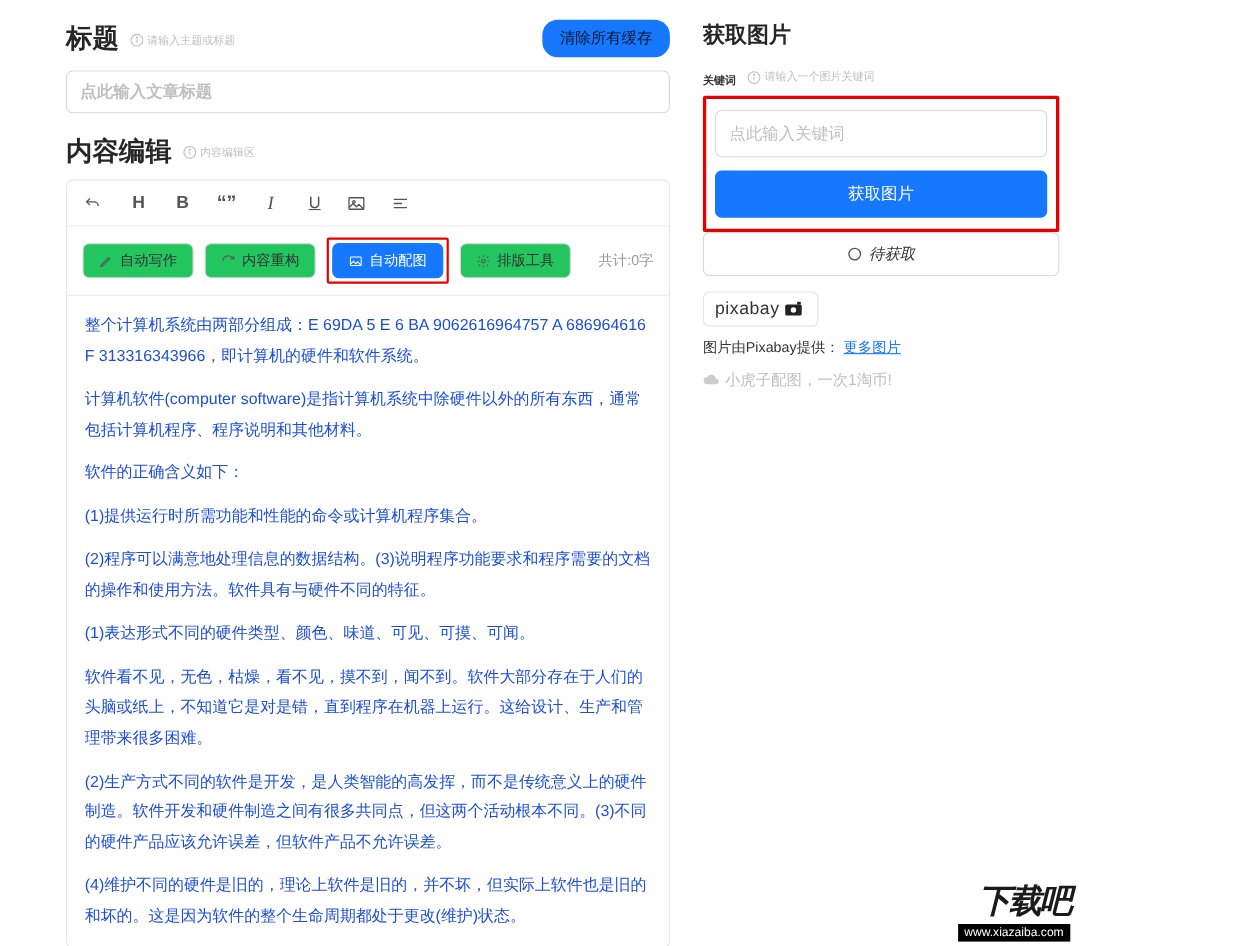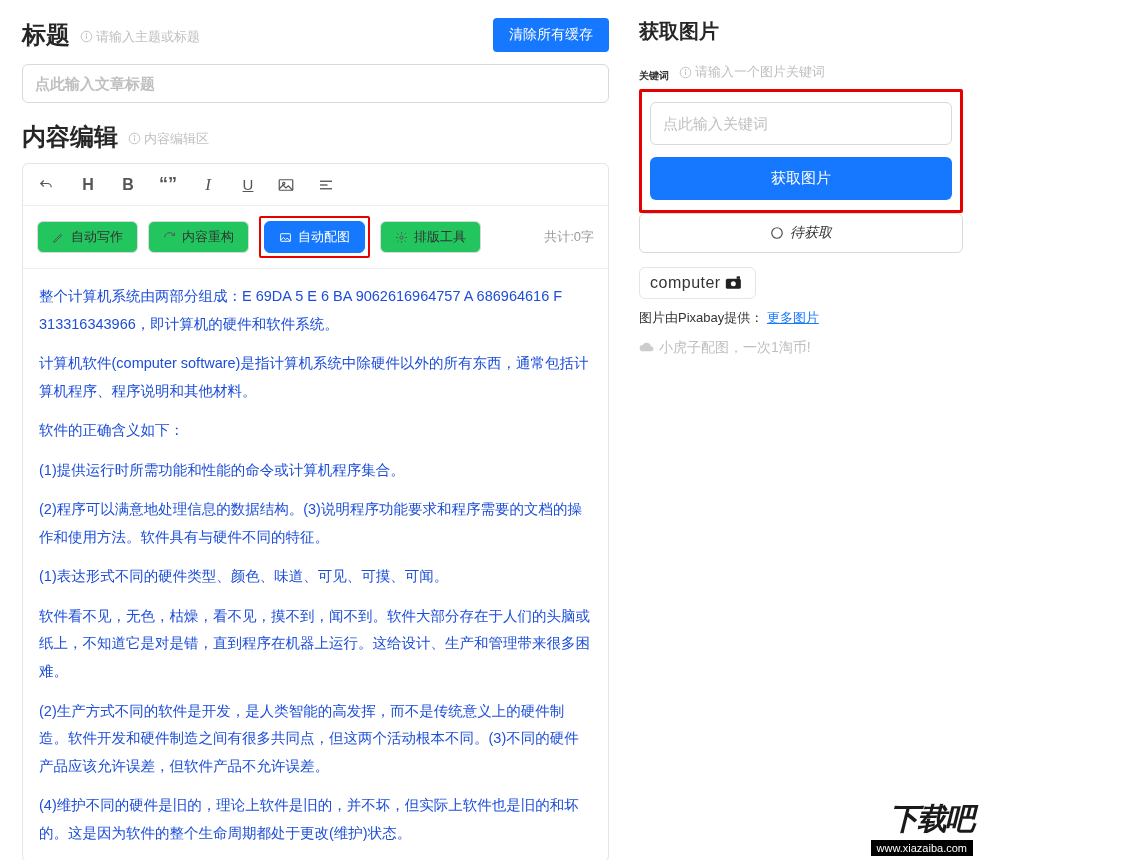--- a/index.html
+++ b/index.html
@@ -1,24 +1,24 @@
 <!DOCTYPE html>
 <html><head>
 <meta charset="utf-8">
 <style>
 * { box-sizing: border-box; margin: 0; padding: 0; }
 body { font-family: -apple-system, "Helvetica Neue", Arial, "PingFang SC", "Microsoft YaHei", sans-serif; background: #fff; color: #333; font-size: 14px; }
-.container { display: flex; width: 981px; height: 860px; }
+.container { display: flex; width: 981px; height: 860px; padding-left: 38px; }
 .main { flex: 1; padding: 18px 22px; min-width: 0; }
 .sidebar { width: 350px; padding: 18px 18px 18px 8px; }
 
 .section-header { display: flex; align-items: center; justify-content: space-between; margin-bottom: 12px; }
 .section-title { font-size: 24px; font-weight: 600; color: #262626; }
-.section-hint { font-size: 13px; color: #bfbfbf; margin-left: 6px; font-weight: 400; display: inline-flex; align-items: center; gap: 3px; }
-.btn-primary { background: #1677ff; color: #ffffff; border: none; border-radius: 4px; padding: 8px 16px; font-size: 14px; cursor: pointer; }
+.section-hint { font-size: 10px; color: #bfbfbf; margin-left: 6px; font-weight: 400; display: inline-flex; align-items: center; gap: 3px; }
+.btn-primary { background: #1677ff; color: #0f172a; border: none; border-radius: 14px; padding: 8px 16px; font-size: 14px; cursor: pointer; }
 .btn-primary-lg { background: #1677ff; color: #fff; border: none; border-radius: 6px; padding: 12px 16px; font-size: 15px; cursor: pointer; width: 100%; text-align: center; }
 
 .title-input { width: 100%; border: 1px solid #d9d9d9; border-radius: 6px; padding: 10px 12px; font-size: 15px; color: #333; font-weight: bold; }
 .title-input::placeholder { color: #bfbfbf; }
 
 .editor-box { border: 1px solid #e5e5e5; border-radius: 6px; margin-top: 10px; }
 .toolbar-row1 { display: flex; align-items: center; gap: 18px; padding: 10px 14px; border-bottom: 1px solid #eee; color: #555; }
 .toolbar-row1 .tb-btn { width: 22px; text-align: center; cursor: pointer; color: #555; }
 .toolbar-row2 { display: flex; align-items: center; gap: 10px; padding: 10px 14px; border-bottom: 1px solid #eee; }
 .pill { display: inline-flex; align-items: center; gap: 6px; border: 1px solid #d9d9d9; background: #22c55e; border-radius: 6px; padding: 6px 14px; font-size: 13px; cursor: pointer; color: #333; }
@@ -182,21 +182,21 @@
     </div>
 
     <button class="pending-btn">
       <svg width="14" height="14" viewBox="0 0 16 16" fill="none" stroke="#555" stroke-width="1.4">
           <circle cx="8" cy="8" r="6"></circle>
         </svg>
       <span>待获取</span>
     </button>
 
     <div class="pixabay-badge">
-      <span style="font-weight:500">computer</span>
+      <span style="font-weight:500">pixabay</span>
       <svg width="20" height="14" viewBox="0 0 24 16" fill="#222">
           <rect x="1" y="3" width="18" height="12" rx="2"></rect>
           <circle cx="10" cy="9" r="3" fill="#fff"></circle>
           <rect x="14" y="0" width="4" height="3"></rect>
         </svg>
     </div>
 
     <div class="provider-line">
       <span>图片由Pixabay提供：</span>
       <a href="#">更多图片</a>

